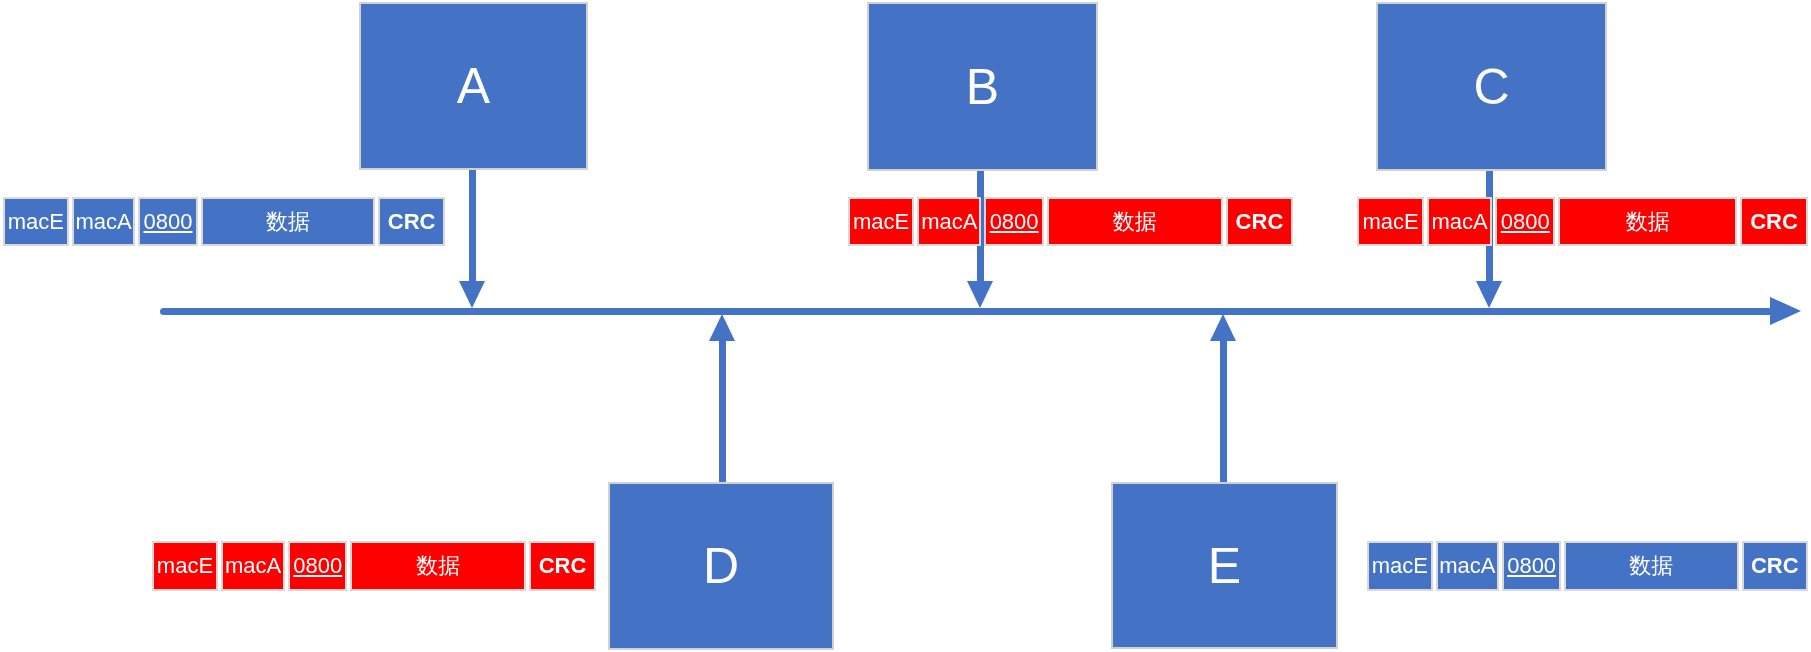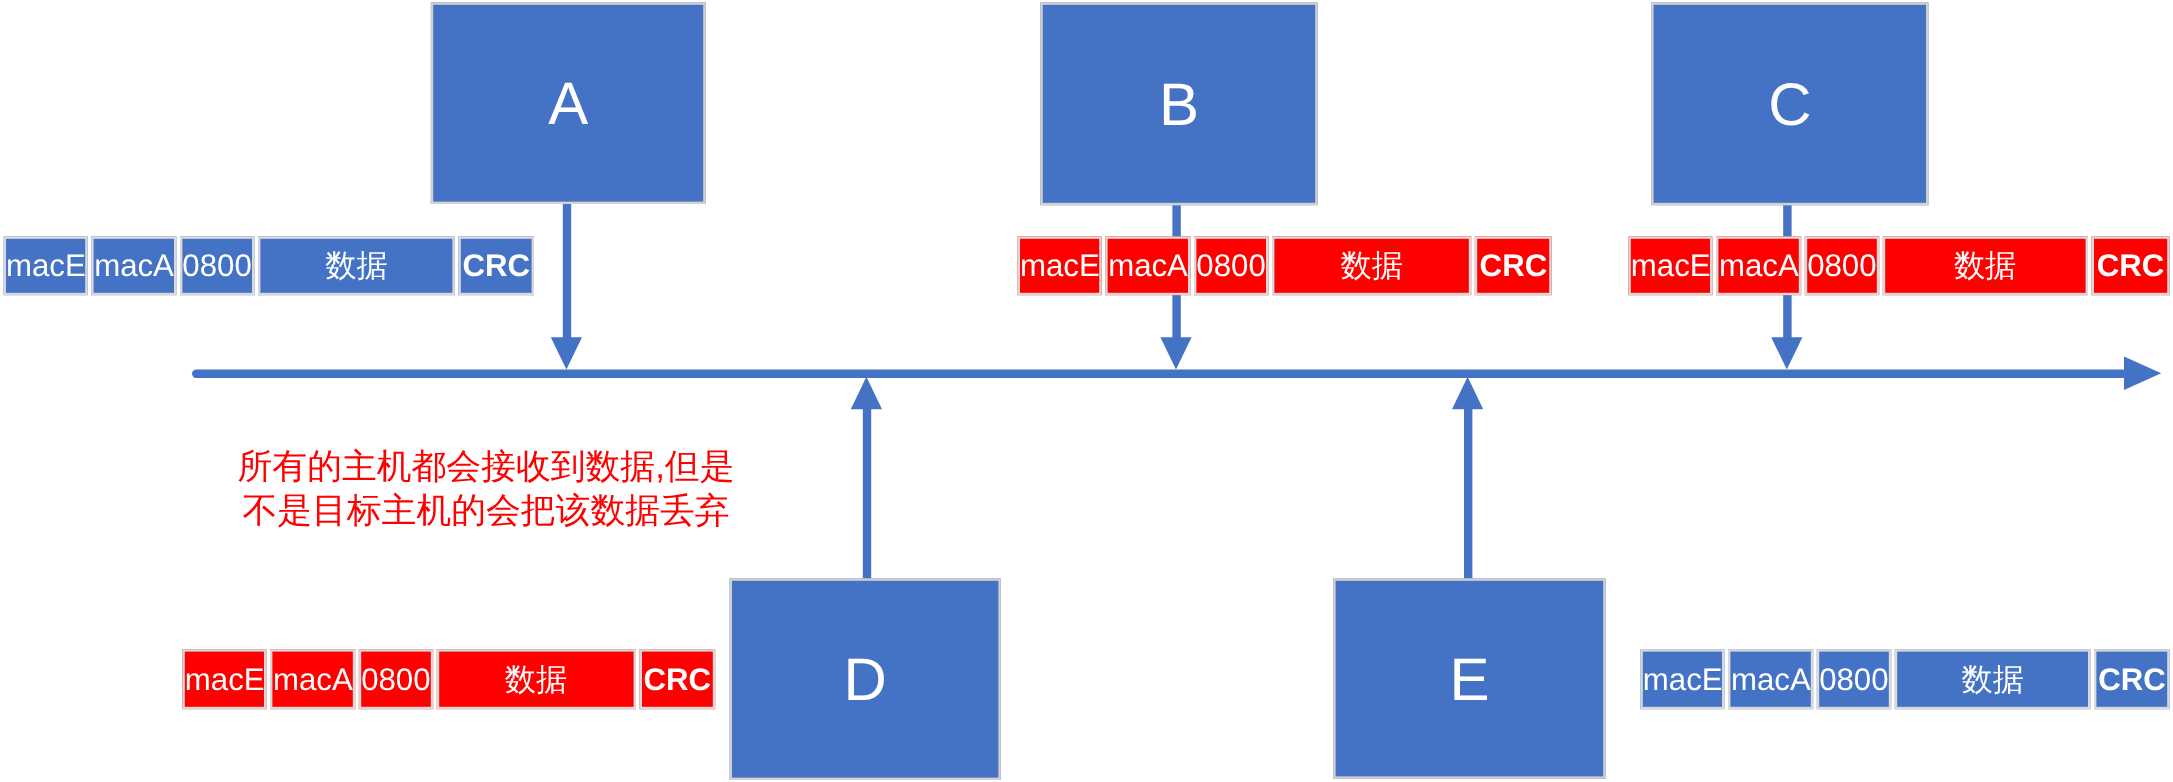--- a/index.html
+++ b/index.html
@@ -86,28 +86,28 @@
     z-index: 2;
     box-sizing: border-box;
   }
   .frame .cell {
     border: 2px solid #D9D9D9;
     box-sizing: border-box;
     display: flex;
     align-items: center;
     justify-content: center;
     color: #ffffff;
-    font-size: 26px;
+    font-size: 22px;
     white-space: nowrap;
   }
   .frame.blue .cell { background: #4472C4; }
   .frame.red  .cell { background: #FF0000; }
   .cell.f-dest { flex: 65 1 0; }
   .cell.f-src  { flex: 63 1 0; }
-  .cell.f-type { flex: 58 1 0; }
+  .cell.f-type { flex: 58 1 0; text-decoration: underline; }
   .cell.f-data { flex: 180 1 0; }
   .cell.f-crc  { flex: 66 1 0; font-weight: bold; }
   .frame-a { left: 3px;    top: 197px; width: 442px; height: 49px; }
   .frame-b { left: 848px;  top: 197px; width: 445px; height: 49px; }
   .frame-c { left: 1357px; top: 197px; width: 451px; height: 49px; }
   .frame-d { left: 152px;  top: 541px; width: 444px; height: 50px; }
   .frame-e { left: 1367px; top: 541px; width: 441px; height: 50px; }
 
   
   .annotation {
@@ -199,18 +199,14 @@
   </div>
 
   <div class="frame blue frame-e">
     <div class="cell f-dest">macE</div>
     <div class="cell f-src">macA</div>
     <div class="cell f-type">0800</div>
     <div class="cell f-data">数据</div>
     <div class="cell f-crc">CRC</div>
   </div>
 
-  <div class="annotation">
-    <div>所有的主机都会接收到数据,但是</div>
-    <div>不是目标主机的会把该数据丢弃</div>
-  </div>
 
 </div>
 
 </body></html>

